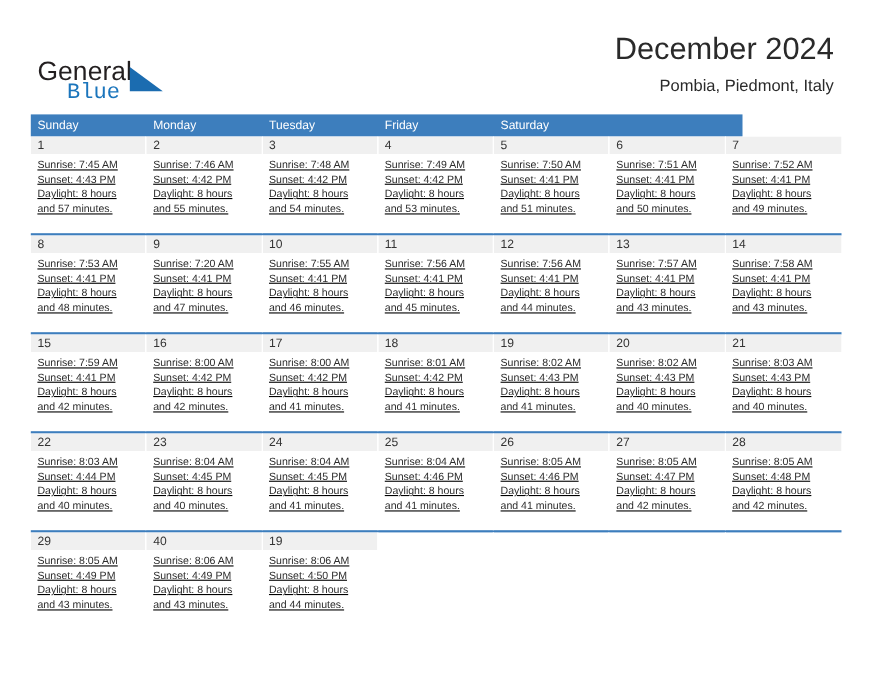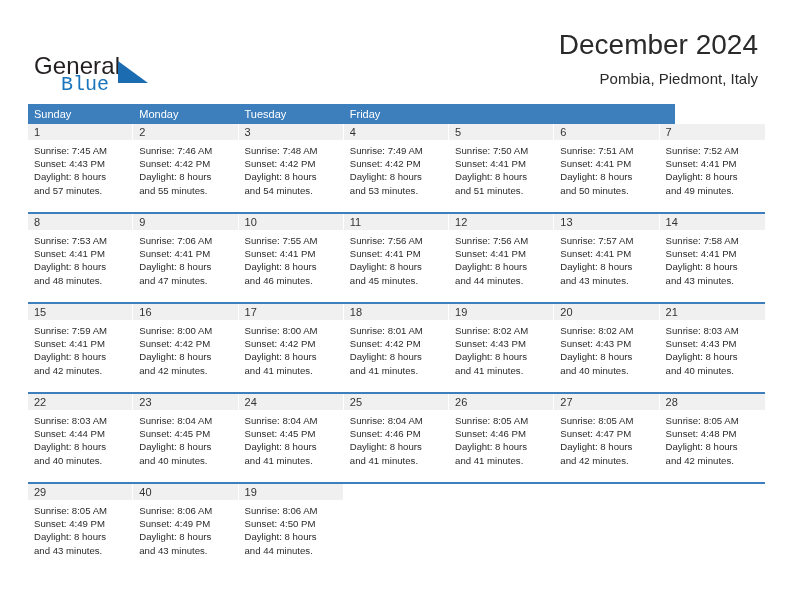--- a/index.html
+++ b/index.html
@@ -130,20 +130,21 @@
     background: #f0f0f0;
     font-size: 11px;
     color: #333333;
     padding-left: 6px;
     box-sizing: border-box;
   }
   .day-cell.empty .day-num { background: transparent; }
   .day-info {
     padding: 4px 5px 0 6px;
     box-sizing: border-box;
+    text-decoration: underline;
   }
   .day-info div {
     font-size: 9.6px;
     line-height: 13.2px;
     color: #2b2b2b;
     white-space: nowrap;
   }
 </style>
 </head>
 <body>
@@ -165,20 +166,21 @@
 
   </div>
 
   <div class="calendar">
 
     <div class="dow-row">
       <div class="dow-cell">Sunday</div>
       <div class="dow-cell">Monday</div>
       <div class="dow-cell">Tuesday</div>
       <div class="dow-cell">Friday</div>
+      <div class="dow-cell">Saturday</div>
     </div>
 
     <div class="week-row first">
       <div class="day-cell">
         <div class="day-num">1</div>
         <div class="day-info">
           <div>Sunrise: 7:45 AM</div>
           <div>Sunset: 4:43 PM</div>
           <div>Daylight: 8 hours</div>
           <div>and 57 minutes.</div>
@@ -246,21 +248,21 @@
         <div class="day-info">
           <div>Sunrise: 7:53 AM</div>
           <div>Sunset: 4:41 PM</div>
           <div>Daylight: 8 hours</div>
           <div>and 48 minutes.</div>
         </div>
       </div>
       <div class="day-cell">
         <div class="day-num">9</div>
         <div class="day-info">
-          <div>Sunrise: 7:06 AM</div>
+          <div>Sunrise: 7:20 AM</div>
           <div>Sunset: 4:41 PM</div>
           <div>Daylight: 8 hours</div>
           <div>and 47 minutes.</div>
         </div>
       </div>
       <div class="day-cell">
         <div class="day-num">10</div>
         <div class="day-info">
           <div>Sunrise: 7:55 AM</div>
           <div>Sunset: 4:41 PM</div>

